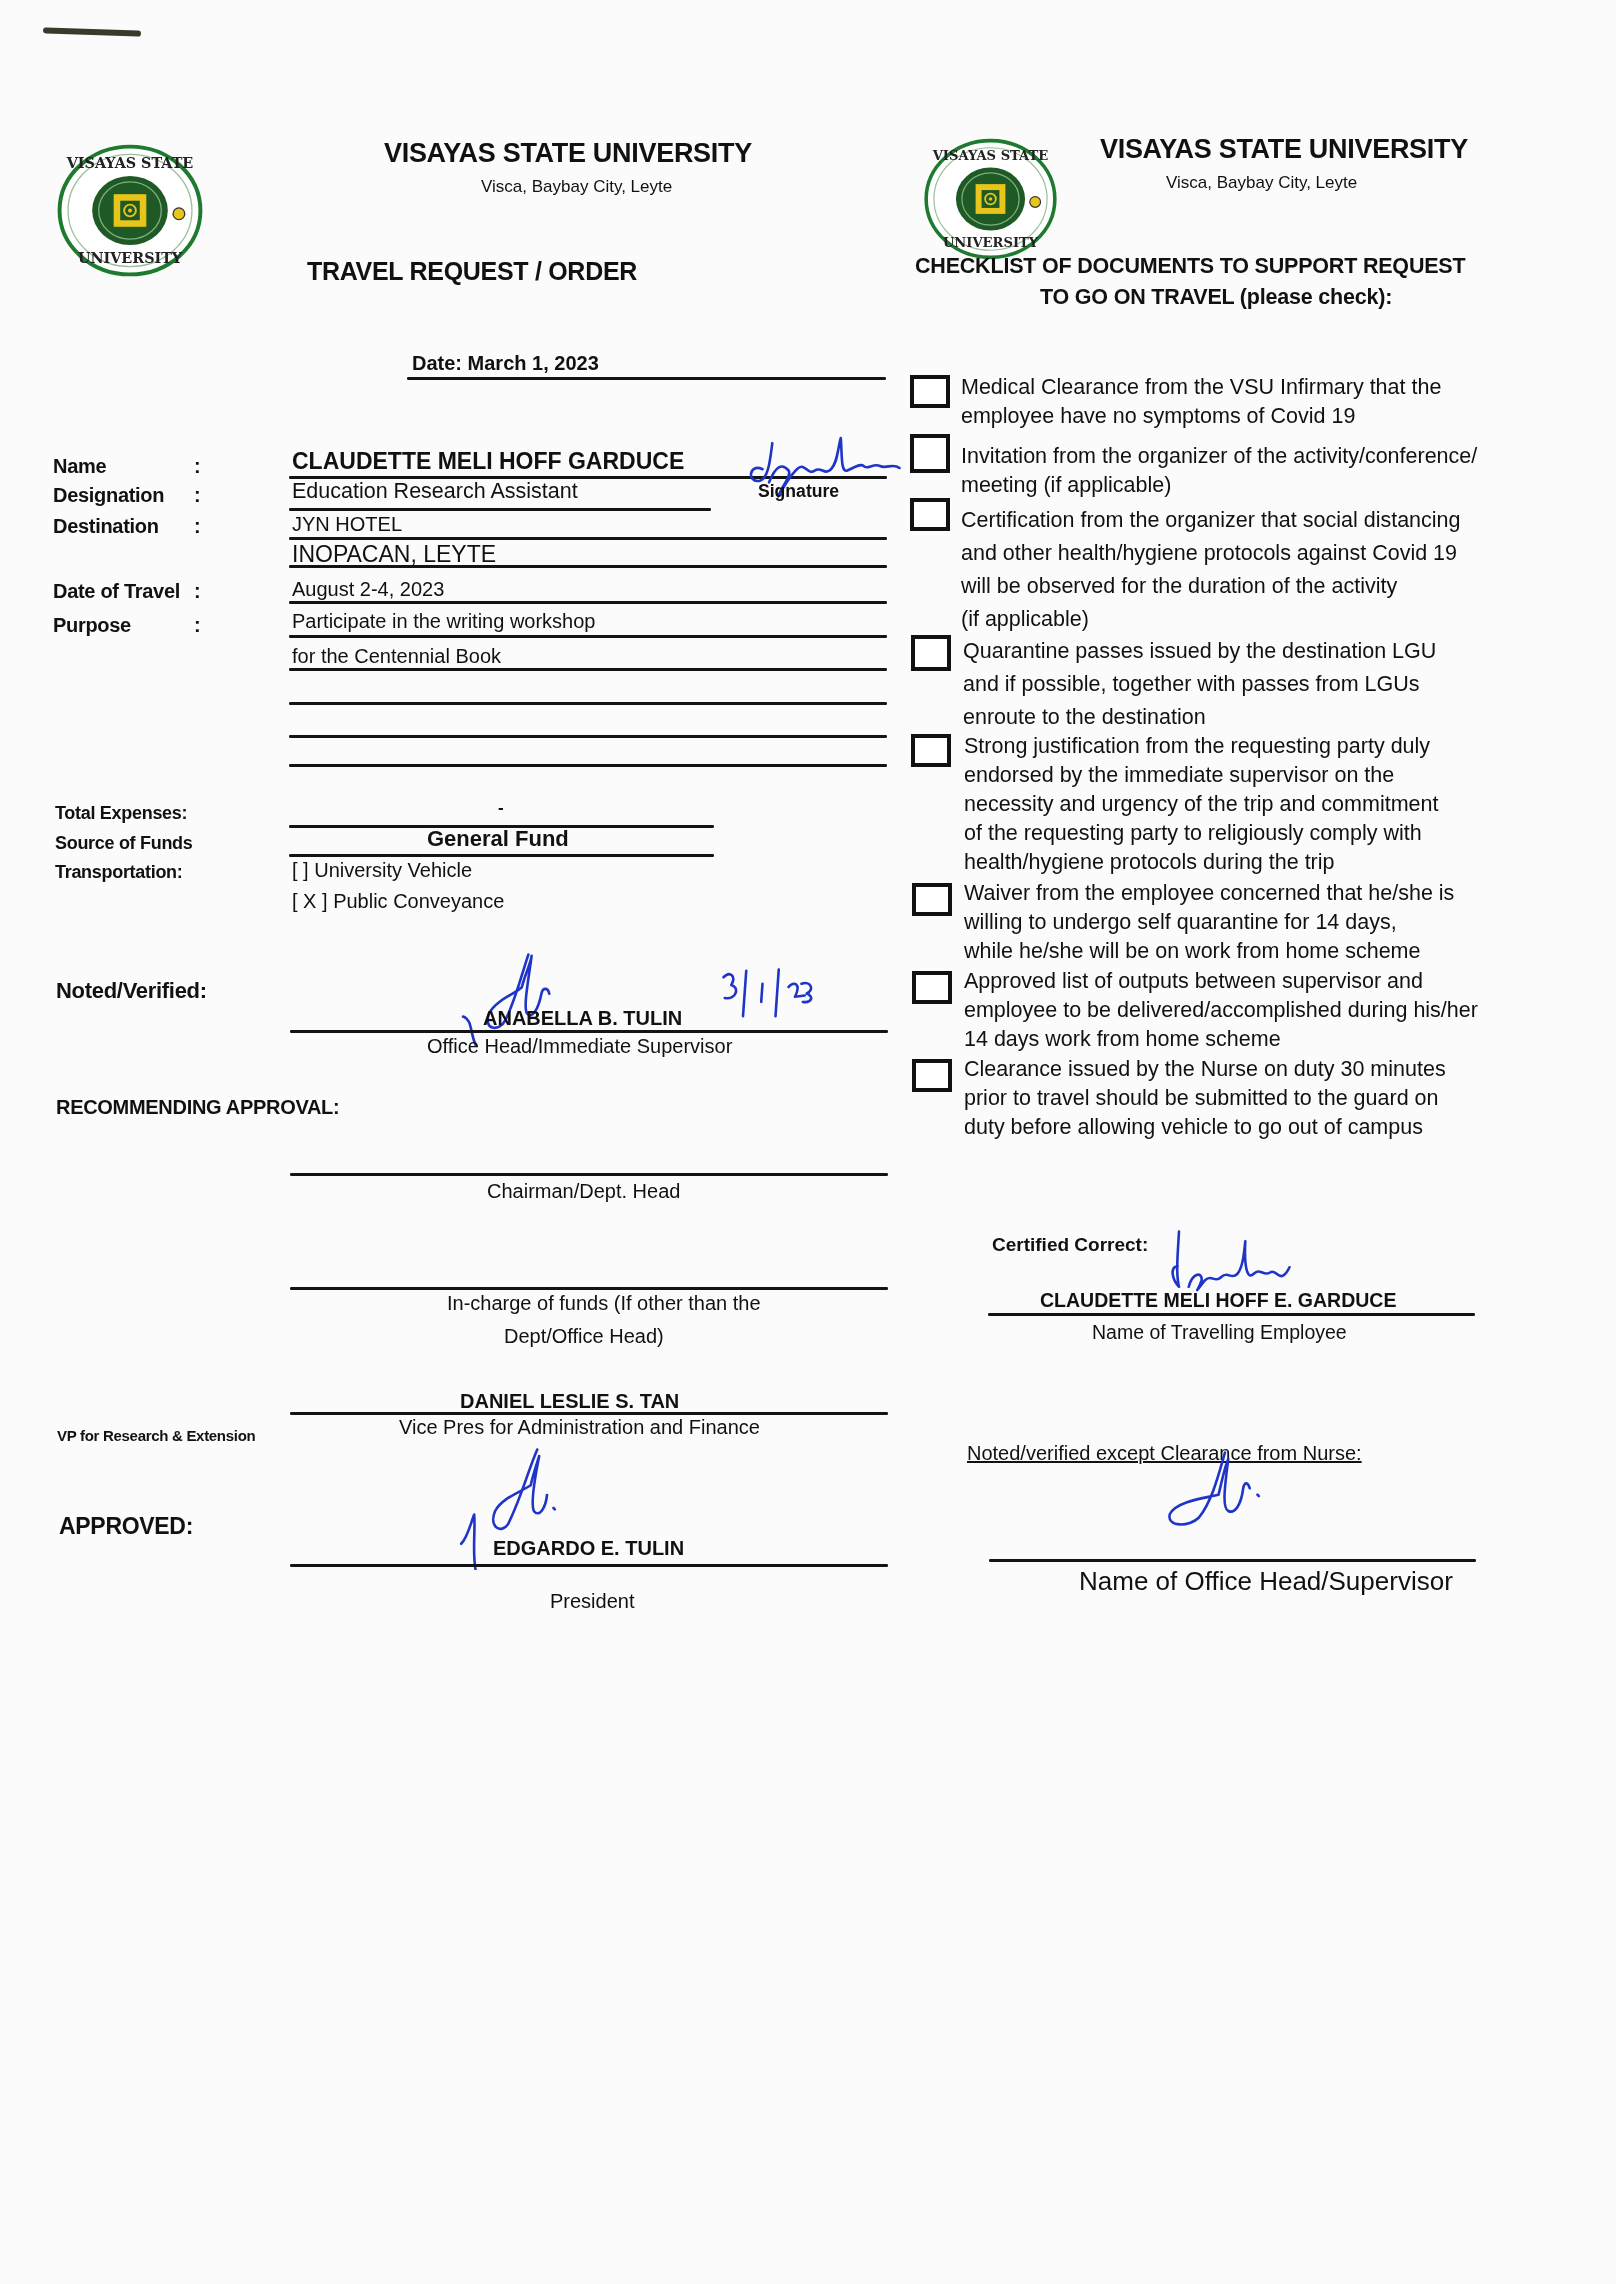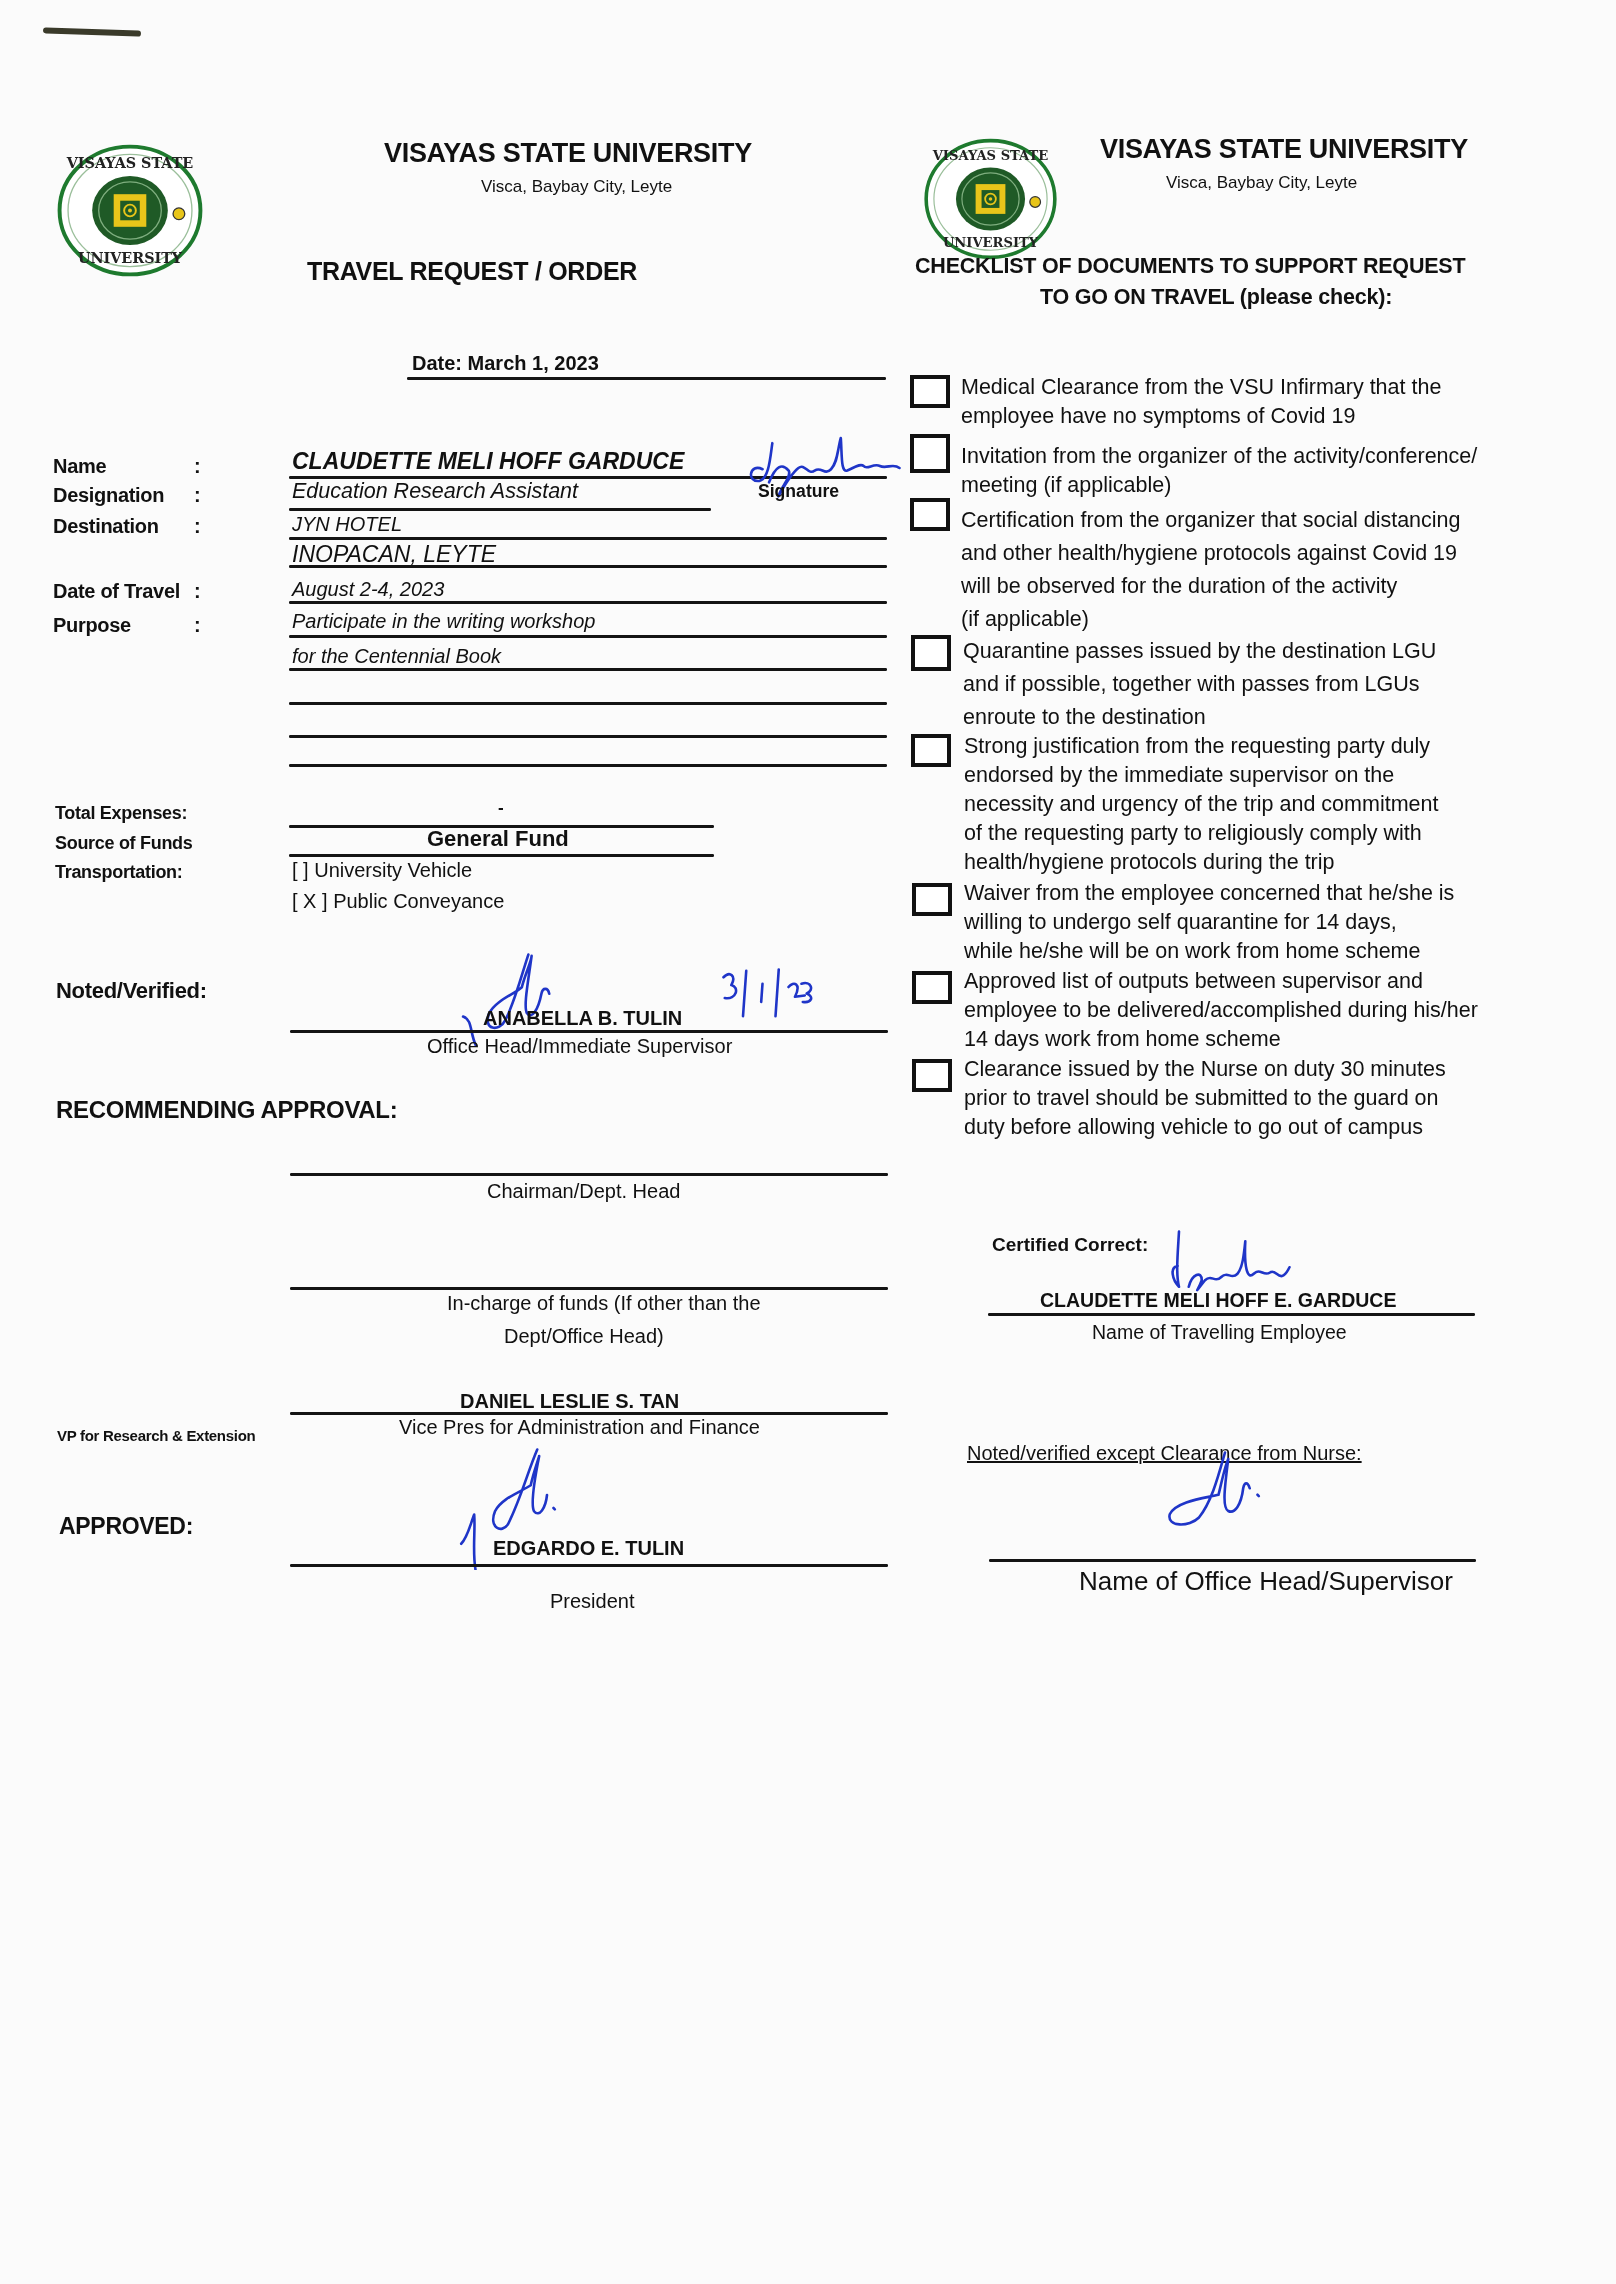--- a/index.html
+++ b/index.html
@@ -7,21 +7,21 @@
     width: 1616px; height: 2284px; position: relative; overflow: hidden;
     background: #fbfbfb;
     font-family: "Liberation Sans", "DejaVu Sans", sans-serif;
     color: #111;
   }
   .abs { position: absolute; }
   .b { font-weight: bold; }
   .line { position: absolute; height: 3.3px; background: #141414; border-radius: 1.3px; }
   .label { position: absolute; font-weight: bold; font-size: 20px; letter-spacing: -0.3px; }
   .colon { position: absolute; font-size: 20px; font-weight: bold; }
-  .val { position: absolute; font-size: 21.5px; white-space: nowrap; font-style: italic; }
+  .val { position: absolute; font-size: 21.5px; white-space: nowrap; }
   .center { text-align: center; white-space: nowrap; }
   .sig { position: absolute; }
   .sig path { fill: none; stroke: #1f35c8; stroke-width: 4; stroke-linecap: round; stroke-linejoin: round; }
   .cb { position: absolute; width: 40px; height: 33px; border: 4.6px solid #111; box-sizing: border-box; background: #fff; }
   .cl-text { position: absolute; font-size: 21.5px; line-height: 29px; white-space: pre-line; }
   .logo { position: absolute; }
 </style>
 </head>
 <body>
 
@@ -106,21 +106,21 @@
 <svg class="sig" width="111" height="98" viewBox="0 0 170 150" style="left:450px;top:948px;">
   <path d="M40 150 C30 130 35 110 20 105 M120 10 C110 40 100 80 85 110 C75 130 50 125 60 100 C70 80 100 70 110 60 M110 60 C115 40 125 20 125 12 C120 50 112 90 118 100 C125 110 135 95 140 70 C142 60 150 60 152 70"></path>
 </svg>
 <svg class="sig" width="104" height="59" viewBox="0 0 160 90" style="left:717px;top:964px;">
   <path d="M10 20 C20 10 30 18 22 32 C35 35 30 55 12 52 M45 10 L40 80 M70 30 L68 58 M95 8 L90 80 M110 35 C118 25 130 30 120 50 L135 48 M130 30 C145 25 150 40 138 45 C150 50 145 60 132 58"></path>
 </svg>
 <div class="abs b center" style="left:483px;top:1007px;font-size:20px;">ANABELLA B. TULIN</div>
 <div class="line" style="left:290px;top:1030px;width:598px;"></div>
 <div class="abs center" style="left:427px;top:1035px;font-size:20px;">Office Head/Immediate Supervisor</div>
 
-<div class="label" style="left:56px;top:1096px;font-size:24px;">RECOMMENDING APPROVAL:</div>
+<div class="label" style="left:56px;top:1096px;font-size:20px;">RECOMMENDING APPROVAL:</div>
 <div class="line" style="left:290px;top:1173px;width:598px;"></div>
 <div class="abs center" style="left:487px;top:1180px;font-size:20px;">Chairman/Dept. Head</div>
 
 <div class="line" style="left:290px;top:1287px;width:598px;"></div>
 <div class="abs center" style="left:447px;top:1292px;font-size:20px;text-align:right;">In-charge of  funds (If other than the</div>
 <div class="abs center" style="left:504px;top:1325px;font-size:20px;">Dept/Office Head)</div>
 
 <div class="abs b" style="left:57px;top:1427px;font-size:15px;letter-spacing:-0.3px;">VP for Research &amp; Extension</div>
 <div class="abs b center" style="left:460px;top:1390px;font-size:20px;">DANIEL LESLIE S. TAN</div>
 <div class="line" style="left:290px;top:1412px;width:598px;"></div>

